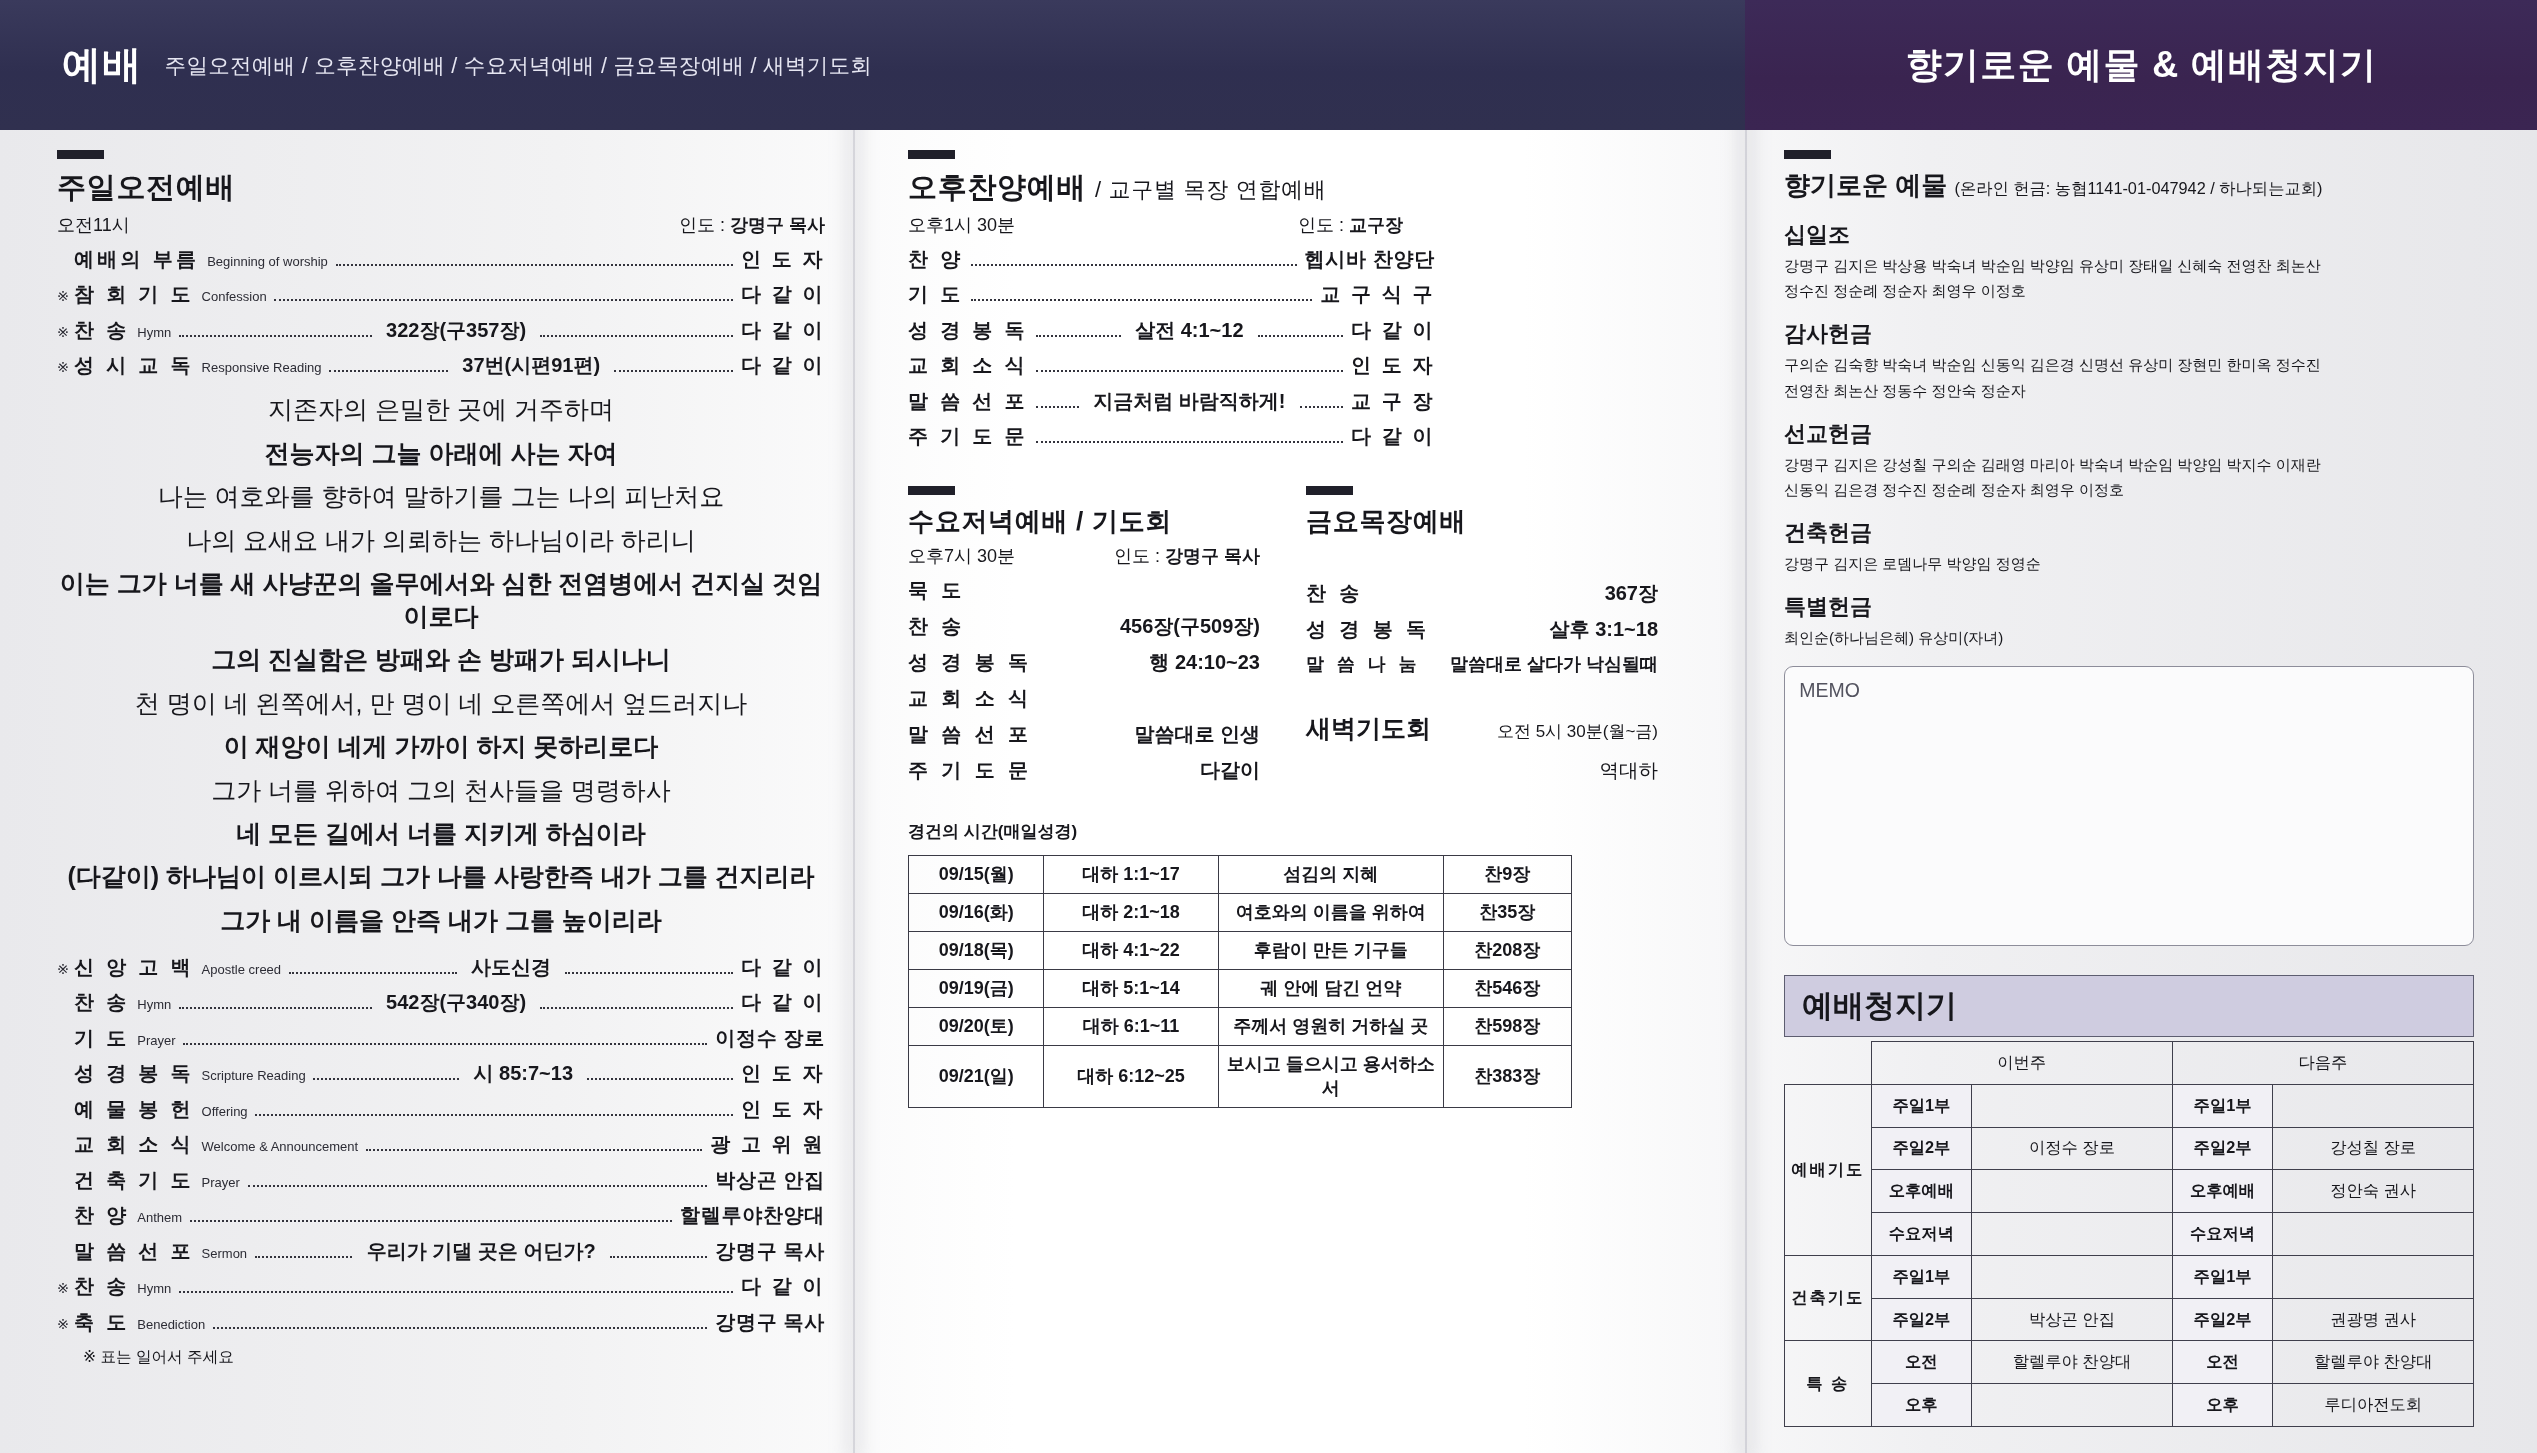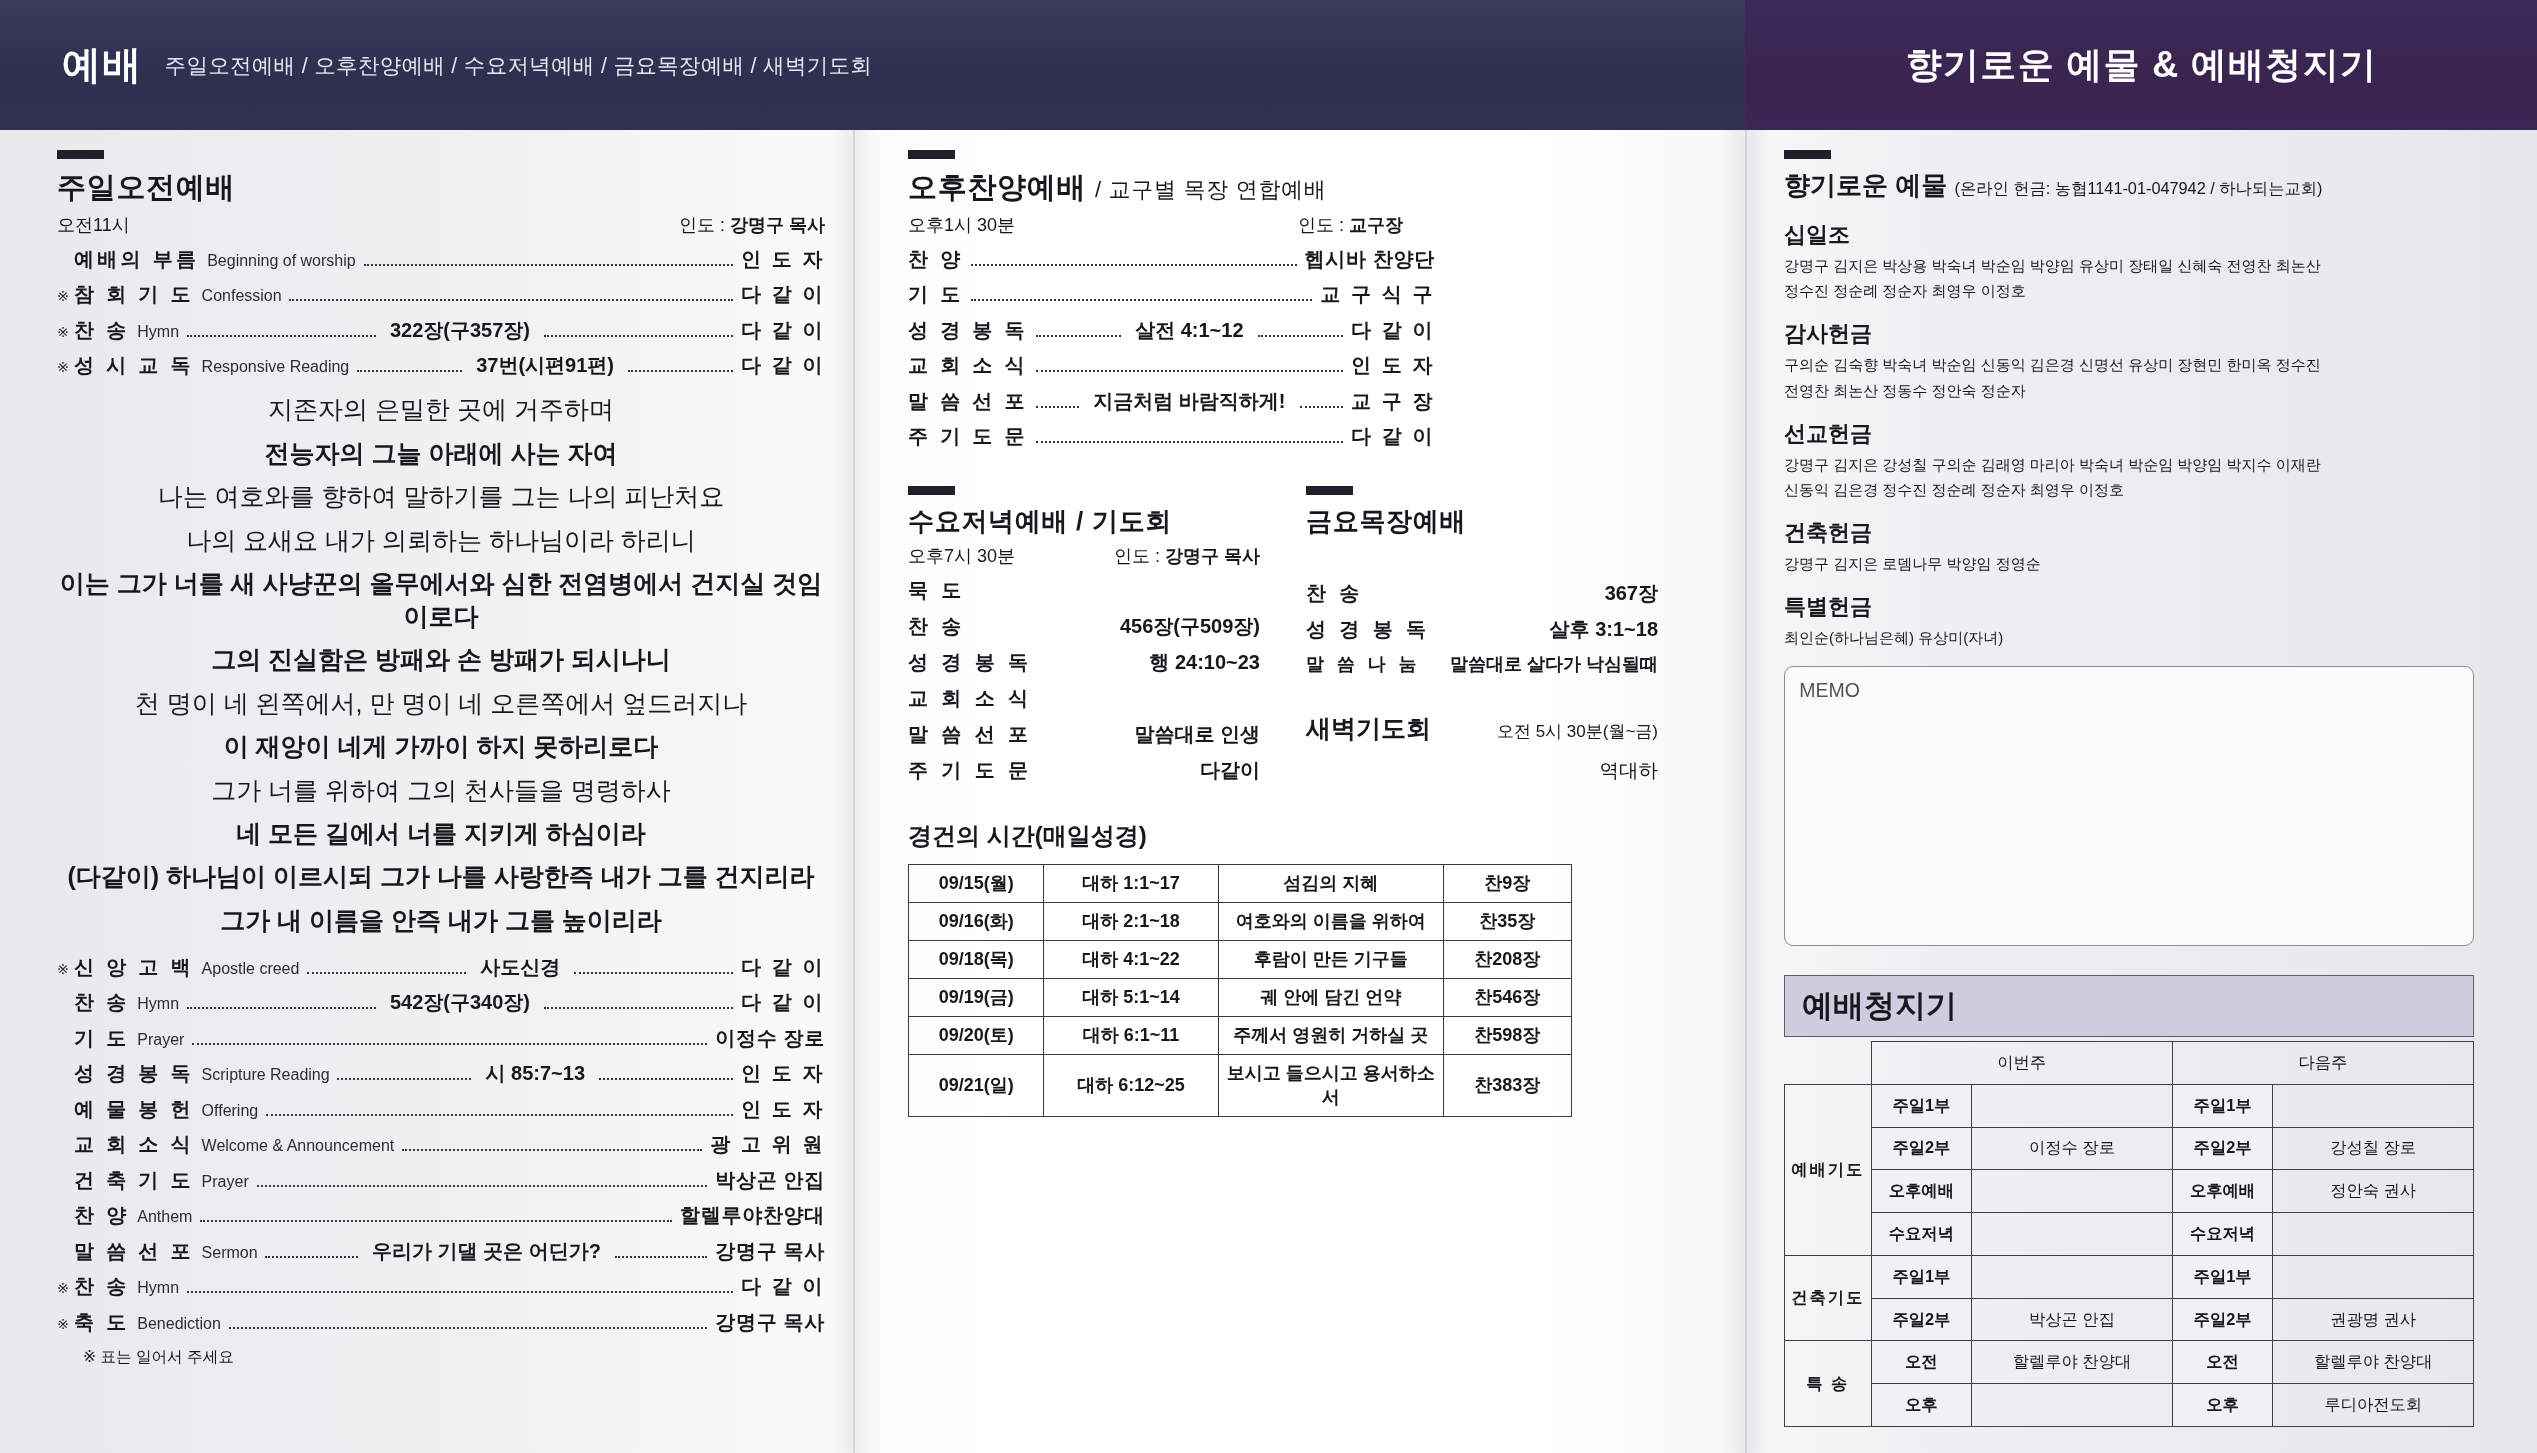--- a/index.html
+++ b/index.html
@@ -49,21 +49,21 @@
   .c3{left:1784px;width:723px;}
 
   .tick{width:47px;height:8.5px;background:#20202a;margin-bottom:9px;}
   .sec-title{font-size:29px;font-weight:bold;letter-spacing:0.7px;margin:0 0 5.2px 0;}
   .sec-title .thin{font-weight:normal;font-size:22px;}
 
   
   .row{display:flex;align-items:baseline;font-size:20px;margin:8.5px 0;}
   .row .mark{width:17px;font-size:14.3px;color:#2a2a33;}
   .row .ko{font-weight:bold;letter-spacing:3.3px;white-space:nowrap;}
-  .row .en{font-size:16px;color:#2c2c35;margin-left:7.8px;white-space:nowrap;}
+  .row .en{font-size:13px;color:#2c2c35;margin-left:7.8px;white-space:nowrap;}
   .row .mid{font-weight:bold;white-space:nowrap;margin:0 6.5px;}
   .dots{flex:1;border-bottom:2.6px dotted #33333c;margin:0 7.8px 5.9px 7.8px;min-width:11.7px;}
   .row .who{font-weight:bold;letter-spacing:2.6px;white-space:nowrap;}
   .row .who.plain{letter-spacing:0.7px;}
 
   .smallhdr{display:flex;justify-content:space-between;font-size:18px;margin:3.9px 0 9px 0;}
   .smallhdr .r b{font-weight:bold;}
 
   
   .verses{margin:14.3px 0 17px 0;}
@@ -72,21 +72,21 @@
 
   
   table{border-collapse:collapse;}
   .daily{margin-top:11.7px;width:664px;font-size:18px;}
   .daily td{border:1.3px solid #3a3a45;padding:6.5px 5.2px;font-weight:bold;}
   .daily td.d{width:124px;text-align:center;}
   .daily td.v{width:163px;text-align:center;}
   .daily td.t{text-align:center;}
   .daily td.h{width:117px;text-align:center;}
 
-  .daily-title{font-size:24px;font-weight:bold;margin-top:27px;}
+  .daily-title{font-size:17px;font-weight:bold;margin-top:27px;}
 
   
   .off-h{font-size:22px;font-weight:bold;margin:17px 0 5.2px 0;}
   .off-b{font-size:15px;line-height:1.45;margin:0 0 3.9px 0;}
 
   .memo{
     margin-top:17px;width:690px;height:280px;border:1.3px solid #8d8d9a;border-radius:9px;
     background:#fbfbfc;padding:11.7px 14.3px;font-size:19.5px;color:#53535f;box-sizing:border-box;
   }
 

